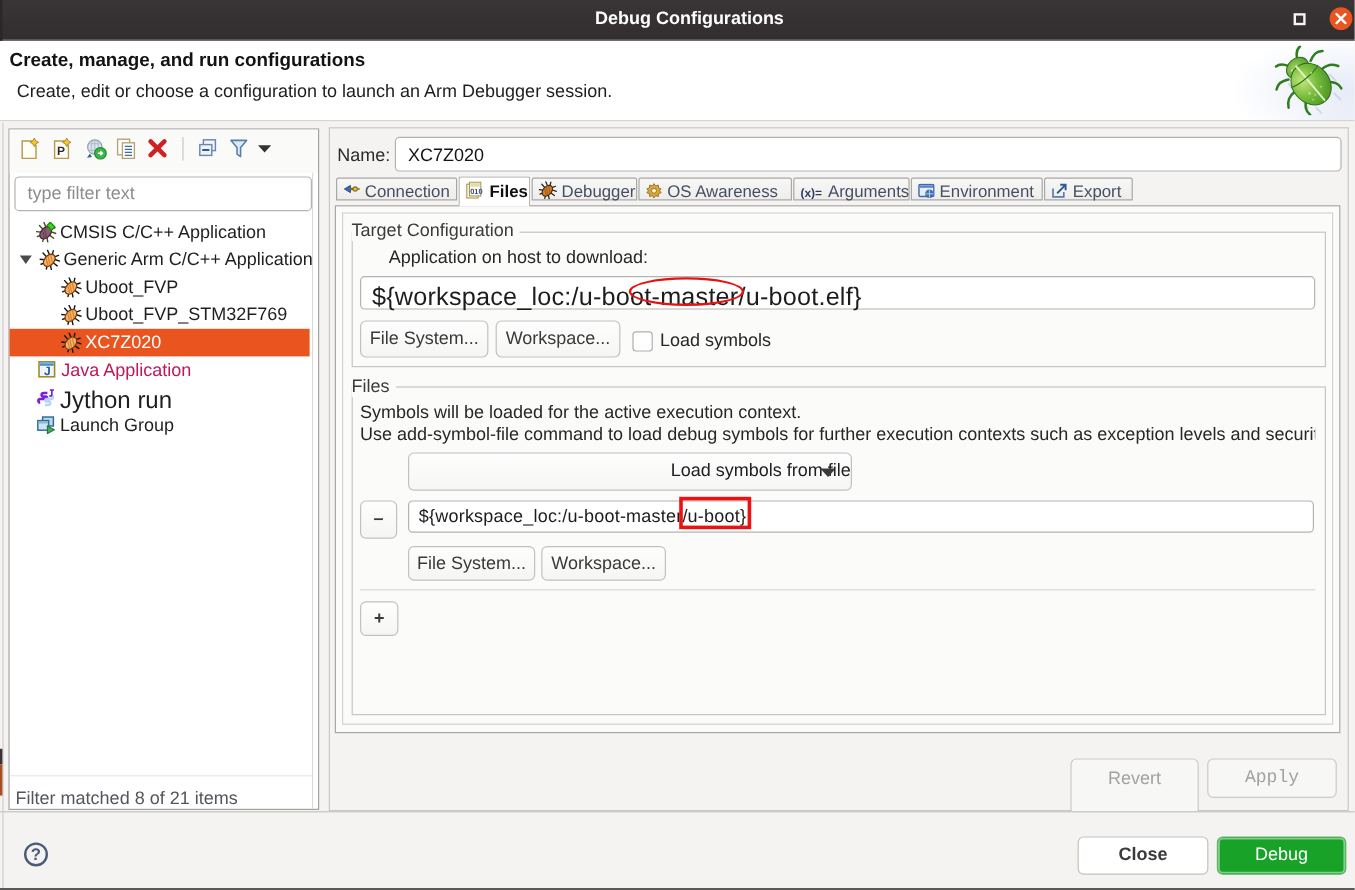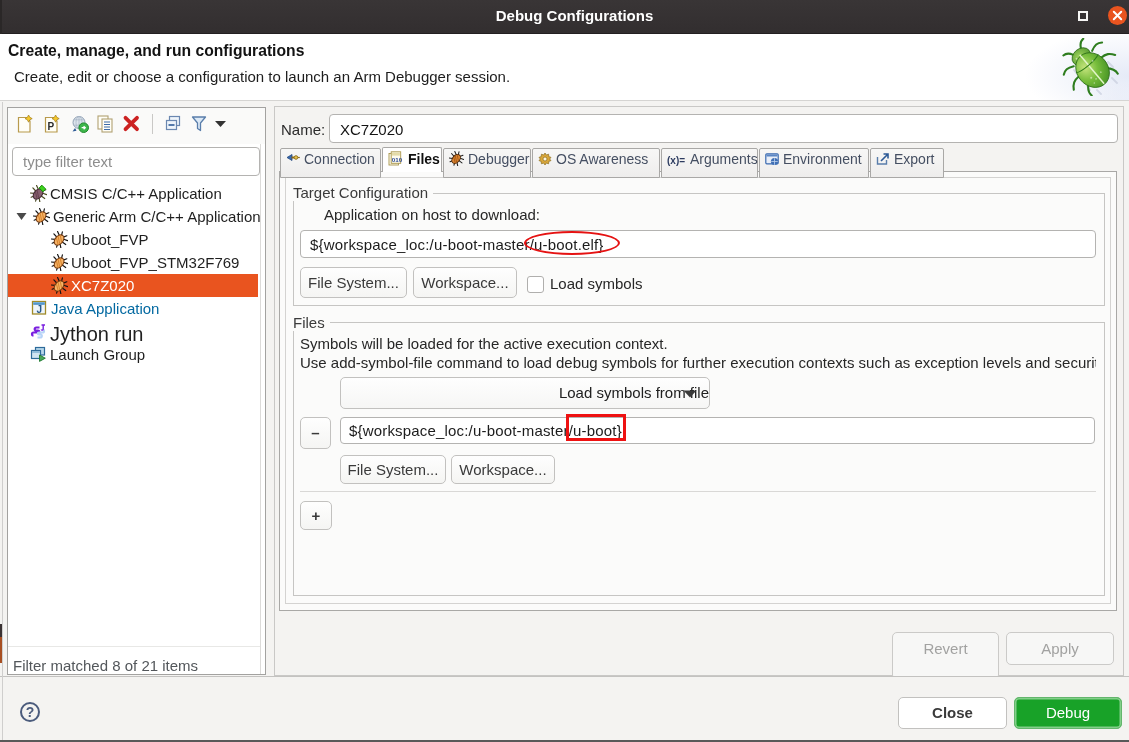--- a/index.html
+++ b/index.html
@@ -1,19 +1,19 @@
 <!DOCTYPE html>
 <html><head><meta charset="utf-8"><style>
 *{margin:0;padding:0;box-sizing:border-box;}
 html,body{width:1129px;height:742px;}
 body{font-family:"Liberation Sans",sans-serif;position:relative;background:#f4f3f1;overflow:hidden;}
 .abs{position:absolute;}
 .btn{position:absolute;background:linear-gradient(#fefefe,#f5f5f3);border:1px solid #c2c1bf;border-radius:5px;color:#3a3a3a;font-size:15px;text-align:center;}
 .inp{position:absolute;background:#fff;border:1px solid #b4b3b1;border-radius:4px;font-size:15px;color:#1c1c1c;}
-.tab{position:absolute;top:148px;height:30px;background:linear-gradient(#f7f7f6,#eeedec);border:1px solid #a9a8a6;border-radius:2px 2px 0 0;font-size:14px;color:#454f62;line-height:21px;white-space:nowrap;}
+.tab{position:absolute;top:148px;height:19px;background:linear-gradient(#f7f7f6,#eeedec);border:1px solid #a9a8a6;border-radius:2px 2px 0 0;font-size:14px;color:#454f62;line-height:21px;white-space:nowrap;}
 .tico{display:inline-block;vertical-align:-2px;margin:0 4px 0 5px;}
 </style></head>
 <body>
 
 <div class="abs" style="left:0;top:0;width:1129px;height:34px;background:linear-gradient(#393536,#322e2f);border-bottom:1px solid #232021;padding-left:20px;">
   <div style="text-align:center;color:#ffffff;font-weight:bold;font-size:15px;line-height:32px;">Debug Configurations</div>
   <div class="abs" style="left:1078px;top:11px;width:10px;height:10px;border:2px solid #f6f5f4;"></div>
   <div class="abs" style="left:1108px;top:6px;width:19px;height:19px;border-radius:50%;background:#e9541f;">
     <svg width="19" height="19" viewBox="0 0 19 19">
         <path d="M5.8 5.8 L13.2 13.2 M13.2 5.8 L5.8 13.2" stroke="#fff" stroke-width="2" stroke-linecap="round"></path>
@@ -192,21 +192,21 @@
           <path d="M4.9 6.6 L10.9 10.9 M5.1 9 L10.5 12.6 M5.9 4.6 L11.1 8.4" stroke="#d8852e" stroke-width="1" fill="none"></path>
         </g>
       </svg></div>
     <div class="abs" style="left:71px;top:277px;font-size:15px;color:#ffffff;">XC7Z020</div>
     <div class="abs" style="left:31px;top:300px;"><svg width="16" height="16" viewBox="0 0 16 16">
         <rect x="1.5" y="1.5" width="13" height="12.5" fill="#eef5fb" stroke="#a08a28" stroke-width="1.3"></rect>
         <rect x="2.2" y="2.2" width="11.6" height="2.6" fill="#4a90c8"></rect>
         <rect x="2.2" y="2.2" width="11.6" height="1" fill="#7ab4dc"></rect>
         <text x="5.6" y="12.6" font-size="10" font-weight="bold" fill="#2a5a8a" font-family="Liberation Sans">J</text>
       </svg></div>
-    <div class="abs" style="left:51px;top:300px;font-size:15px;color:#0369a1;">Java Application</div>
+    <div class="abs" style="left:51px;top:300px;font-size:15px;color:#be185d;">Java Application</div>
     <div class="abs" style="left:30px;top:323px;"><svg width="17" height="17" viewBox="0 0 17 17">
         <path d="M3.5 12.5 C1.5 12.5 1.5 9.5 3.5 9.5 L8 9.5 C9.6 9.5 9.6 7.5 8 7.5 L6 7.5 C4.2 7.5 4.2 4.5 6.3 4.5 L9.5 4.5" stroke="#7a1fe0" stroke-width="2.2" fill="none"></path>
         <path d="M12.5 6.5 C14.5 6.5 14.5 9.5 12.5 9.5 L9 9.5 C7.4 9.5 7.4 11.5 9 11.5 L10.5 11.5 C12.3 11.5 12.3 14.5 10.2 14.5 L7.5 14.5" stroke="#b8d4f8" stroke-width="2.2" fill="none"></path>
         <path d="M11.5 2 L15 2 M13.2 2 L13.2 6 C13.2 7.4 11.6 7.4 11.2 6.4" stroke="#7a1fe0" stroke-width="1.4" fill="none"></path>
       </svg></div>
     <div class="abs" style="left:50px;top:323px;font-size:20px;color:#1f1f1f;">Jython run</div>
     <div class="abs" style="left:30px;top:346px;"><svg width="16" height="16" viewBox="0 0 16 16">
         <rect x="5.5" y="1.5" width="9" height="7.5" fill="#b8d8ea" stroke="#2d6a9a" stroke-width="1.2"></rect>
         <rect x="1.5" y="4.5" width="9" height="8" fill="#cfe4f2" stroke="#2d6a9a" stroke-width="1.2"></rect>
         <rect x="2.1" y="5.1" width="7.8" height="1.8" fill="#8ab8d8"></rect>
@@ -266,21 +266,21 @@
         <path d="M1.5 5 v7 h9 v-4" fill="none" stroke="#5a7eab" stroke-width="1.4"></path>
         <path d="M5 9 L11.5 2.5 M7.5 2 h4.5 v4.5" fill="none" stroke="#2d5a96" stroke-width="1.6"></path>
       </svg>Export</div>
   </div>
 
 <div class="abs" style="left:293px;top:193px;width:812px;height:113px;border:1px solid #c6c5c3;"></div>
 <div class="abs" style="left:293px;top:184px;background:#fbfbfa;padding:0 5px 0 0;font-size:15px;color:#3b3b3b;">Target Configuration</div>
 
 <div class="abs" style="left:300px;top:206px;font-size:15px;color:#272727;margin-left:24px;">Application on host to download:</div>
 <div class="inp" style="left:300px;top:230px;width:796px;height:28px;"></div>
-<div class="abs" style="left:310px;top:236px;font-size:15px;letter-spacing:0.18px;color:#1c1c1c;">${workspace_loc:/u-boot-master/u-boot.elf}</div>
+<div class="abs" style="left:310px;top:236px;font-size:21px;letter-spacing:0.18px;color:#1c1c1c;">${workspace_loc:/u-boot-master/u-boot.elf}</div>
 <div class="abs" style="left:524px;top:231px;width:96px;height:24px;border:2.5px solid #e51212;border-radius:50%;"></div>
 
 <div class="btn" style="left:300px;top:267px;width:107px;height:31px;line-height:29px;">File System...</div>
 <div class="btn" style="left:413px;top:267px;width:104px;height:31px;line-height:29px;">Workspace...</div>
 <div class="abs" style="left:527px;top:276px;width:17px;height:17px;background:#fff;border:1px solid #b0afad;border-radius:3px;"></div>
 <div class="abs" style="left:550px;top:275px;font-size:15px;color:#272727;">Load symbols</div>
 
 <div class="abs" style="left:293px;top:322px;width:812px;height:274px;border:1px solid #c6c5c3;"></div>
 <div class="abs" style="left:293px;top:314px;background:#fbfbfa;padding:0 5px 0 0;font-size:15px;color:#3b3b3b;">Files</div>
 
@@ -299,21 +299,21 @@
 <div class="abs" style="left:349px;top:422px;font-size:15px;letter-spacing:0.18px;color:#1c1c1c;">${workspace_loc:/u-boot-master/u-boot}</div>
 <div class="abs" style="left:566px;top:414px;width:60px;height:27px;border:3px solid #ee1111;"></div>
 
 <div class="btn" style="left:340px;top:455px;width:106px;height:29px;line-height:27px;">File System...</div>
 <div class="btn" style="left:451px;top:455px;width:104px;height:29px;line-height:27px;">Workspace...</div>
 
 <div class="abs" style="left:300px;top:491px;width:796px;height:1px;background:#d9d8d6;"></div>
 <div class="btn" style="left:300px;top:501px;width:32px;height:29px;line-height:27px;font-weight:bold;">+</div>
 
 <div class="btn" style="left:892px;top:632px;width:107px;height:48px;line-height:31px;background:#f7f7f6;border-color:#cbcac8;color:#a2a2a1;">Revert</div>
-<div class="btn" style="left:1006px;top:632px;width:108px;height:33px;line-height:31px;background:#f7f7f6;border-color:#cbcac8;color:#a2a2a1;">Apply</div>
+<div class="btn" style="left:1006px;top:632px;width:108px;height:33px;line-height:31px;background:#f7f7f6;border-color:#cbcac8;color:#a2a2a1;font-family:Liberation Mono, monospace;">Apply</div>
 
 <div class="abs" style="left:0;top:676px;width:1129px;height:66px;background:#f4f3f1;border-top:1px solid #c3c2c0;"></div>
 <div class="abs" style="left:20px;top:702px;width:20px;height:20px;border-radius:50%;border:2px solid #4b5b7c;color:#4b5b7c;font-size:14px;font-weight:bold;text-align:center;line-height:17px;">?</div>
 <div class="btn" style="left:898px;top:697px;width:109px;height:32px;line-height:30px;background:#ffffff;color:#3a3a3a;font-weight:bold;">Close</div>
 <div class="btn" style="left:1014px;top:697px;width:108px;height:32px;line-height:30px;background:#18a228;border:1px solid #63b66c;box-shadow:inset 0 0 0 1.5px rgba(220,244,218,0.55);color:#ffffff;">Debug</div>
 
 <div class="abs" style="left:0;top:740px;width:1129px;height:2px;background:#595959;"></div>
 <div class="abs" style="left:2px;top:102px;width:1px;height:638px;background:#cfcecd;"></div>
 <div class="abs" style="left:0;top:624px;width:2px;height:13px;background:#3a3233;"></div>
 <div class="abs" style="left:0;top:637px;width:2px;height:26px;background:#a84f22;"></div>

